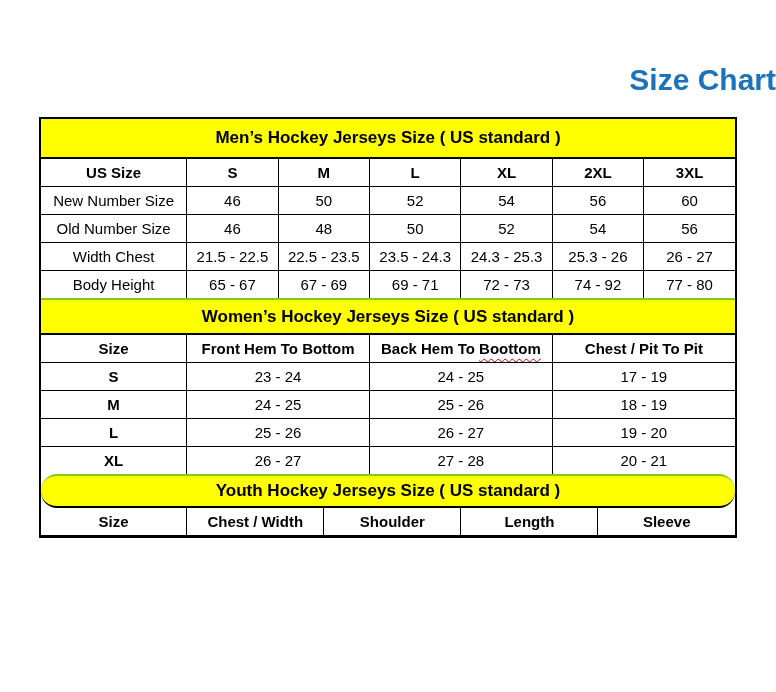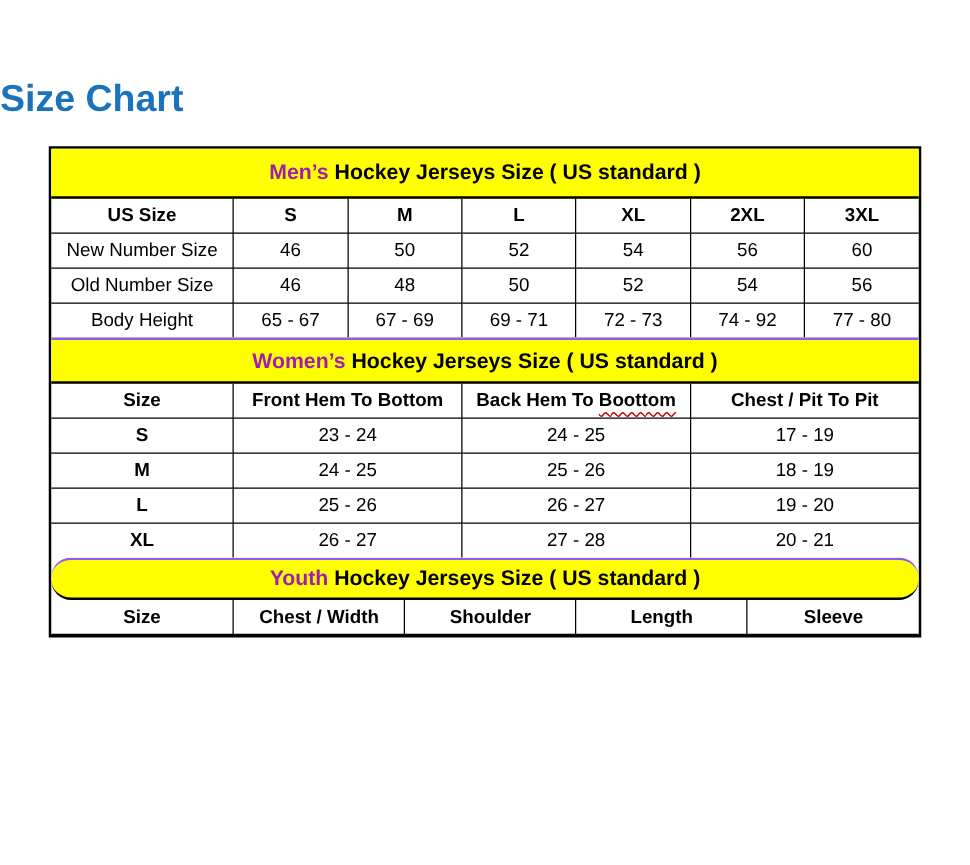--- a/index.html
+++ b/index.html
@@ -9,21 +9,21 @@
   }
   body {
     width: 776px;
     height: 692px;
     overflow: hidden;
     font-family: "Liberation Sans", sans-serif;
     color: #000000;
   }
   .page-title {
     margin: 62px 0 0 0;
-    text-align: left;
+    text-align: right;
     font-size: 30px;
     line-height: 36px;
     font-weight: 700;
     color: #1B74BB;
     letter-spacing: 0px;
   }
   #size-chart {
     width: 694px;
     margin: 19px auto 0 auto;
     border: 2px solid #000000;
@@ -32,24 +32,24 @@
     background: #FFFF00;
     text-align: center;
     font-weight: 700;
     font-size: 17px;
     height: 38px;
     line-height: 38px;
     white-space: nowrap;
     border-bottom: 2px solid #000000;
     overflow: hidden;
   }
-  .section + .section .band { border-top: 2px solid #8b5cf6; }
+  .section + .section .band { border-top: 2px solid #84cc16; }
   .section:nth-child(2) .band { height: 33px; line-height: 33px; }
   .section:nth-child(3) .band { height: 30px; line-height: 30px; border-radius: 16px; }
-  .accent { color: #a21caf; }
+  .accent { color: #000000; }
   table.grid {
     width: 100%;
     border-collapse: collapse;
     table-layout: fixed;
   }
   table.grid th, table.grid td {
     border: 1px solid #000000;
     text-align: center;
     vertical-align: middle;
     font-size: 15px;
@@ -115,20 +115,29 @@
           <tr>
             <td>Old Number Size</td>
             <td>46</td>
             <td>48</td>
             <td>50</td>
             <td>52</td>
             <td>54</td>
             <td>56</td>
           </tr>
           <tr>
+            <td>Width Chest</td>
+            <td>21.5 - 22.5</td>
+            <td>22.5 - 23.5</td>
+            <td>23.5 - 24.3</td>
+            <td>24.3 - 25.3</td>
+            <td>25.3 - 26</td>
+            <td>26 - 27</td>
+          </tr>
+          <tr>
             <td>Body Height</td>
             <td>65 - 67</td>
             <td>67 - 69</td>
             <td>69 - 71</td>
             <td>72 - 73</td>
             <td>74 - 92</td>
             <td>77 - 80</td>
           </tr>
         </tbody>
       </table>

